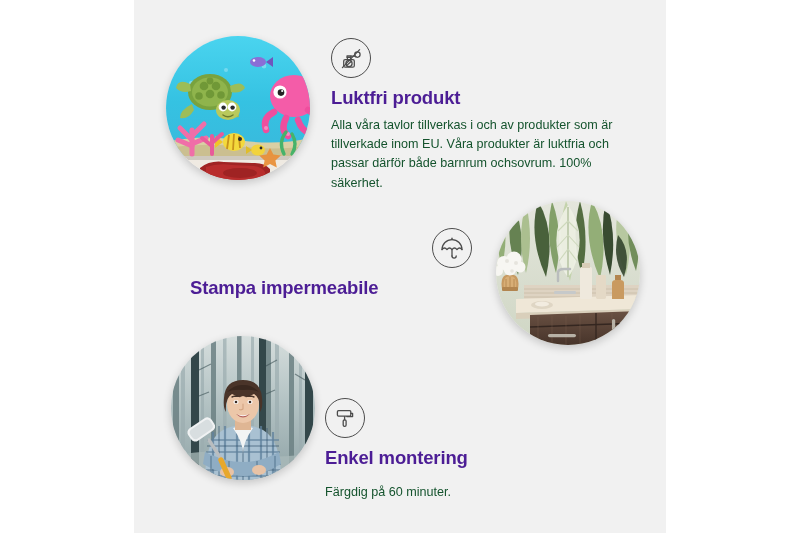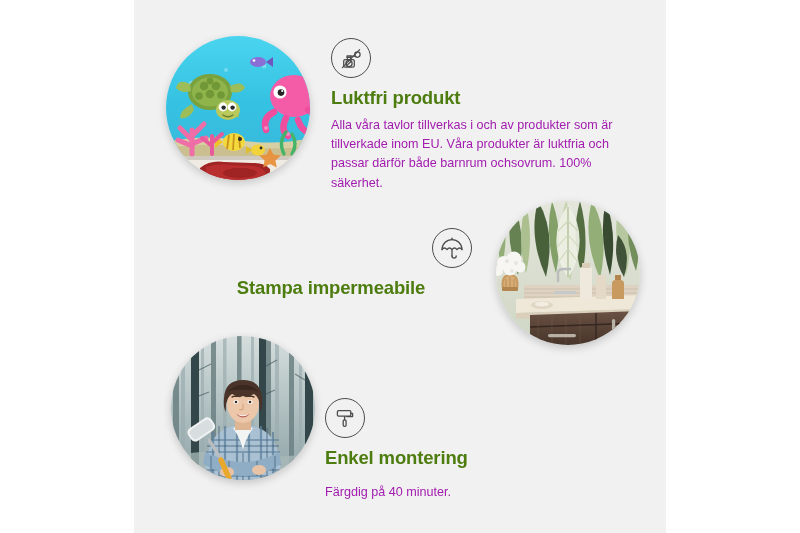--- a/index.html
+++ b/index.html
@@ -46,38 +46,38 @@
     border: 1.6px solid #4c4c4c;
     display: flex;
     align-items: center;
     justify-content: center;
   }
   .feat-icon svg { display: block; }
 
   .feat-title {
     font-size: 18.5px;
     font-weight: bold;
-    color: #4d7c0f;
+    color: #4c1d95;
     letter-spacing: -0.15px;
     line-height: 1.2;
   }
 
   .feat-body {
     font-size: 12.6px;
-    color: #a21caf;
+    color: #14532d;
     line-height: 1.52;
   }
 
   
   #block1-text { left: 331px; top: 38px; width: 290px; text-align: left; }
   #block1-text .feat-icon { margin-bottom: 9px; }
   #block1-text .feat-title { margin-bottom: 7px; }
 
   
-  #block2-text { left: 190px; top: 228px; width: 282px; text-align: center; }
+  #block2-text { left: 190px; top: 228px; width: 282px; text-align: left; }
   #block2-text .feat-icon { margin-left: auto; margin-bottom: 9px; }
   #block2-text .feat-title { margin-bottom: 6px; }
 
   
   #block3-text { left: 325px; top: 398px; width: 280px; text-align: left; }
   #block3-text .feat-icon { margin-bottom: 9px; }
   #block3-text .feat-title { margin-bottom: 14px; }
 
   
   .circle-img {
@@ -495,16 +495,16 @@
 
           <path d="M18.8 8.4 h1.8 v3.2 h-5.8"></path>
 
           <path d="M12.6 11.6 v3.2"></path>
 
           <rect x="11.2" y="14.8" width="2.9" height="6.6" rx="1.3"></rect>
         </g>
       </svg>
     </div>
     <div class="feat-title">Enkel montering</div>
-    <div class="feat-body">Färgdig på 40 minuter.</div>
+    <div class="feat-body">Färgdig på 60 minuter.</div>
   </div>
 
 </div>
 
 </body></html>

